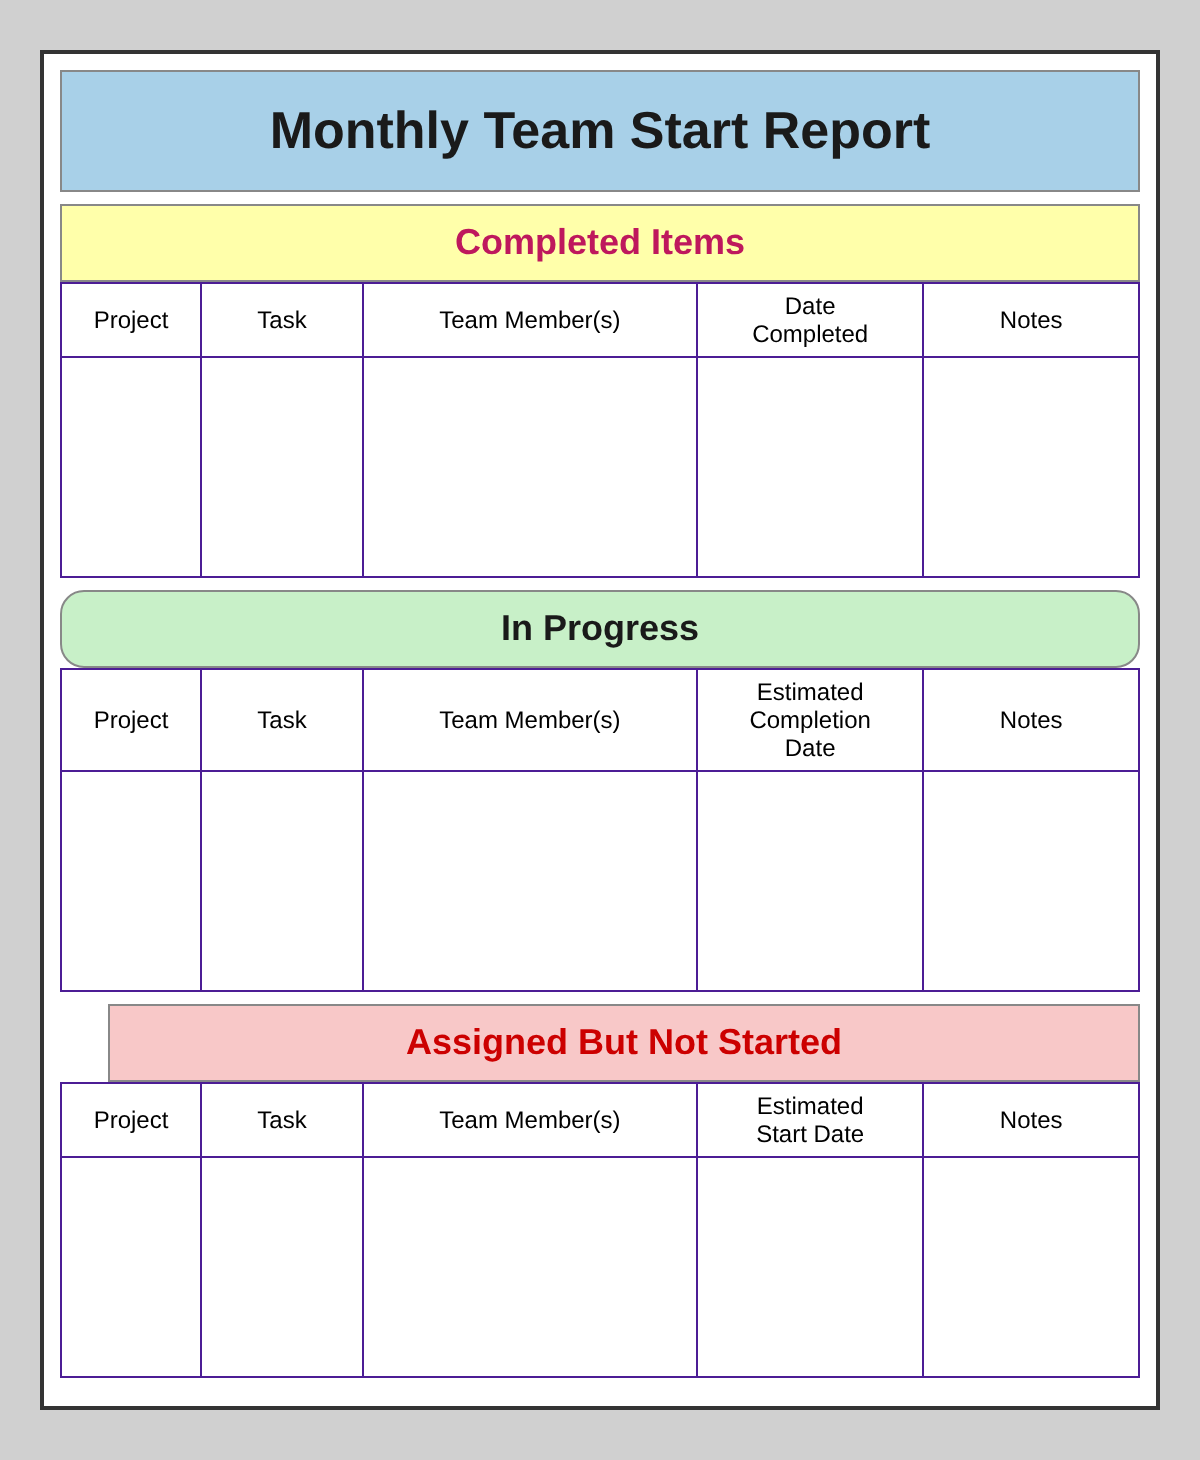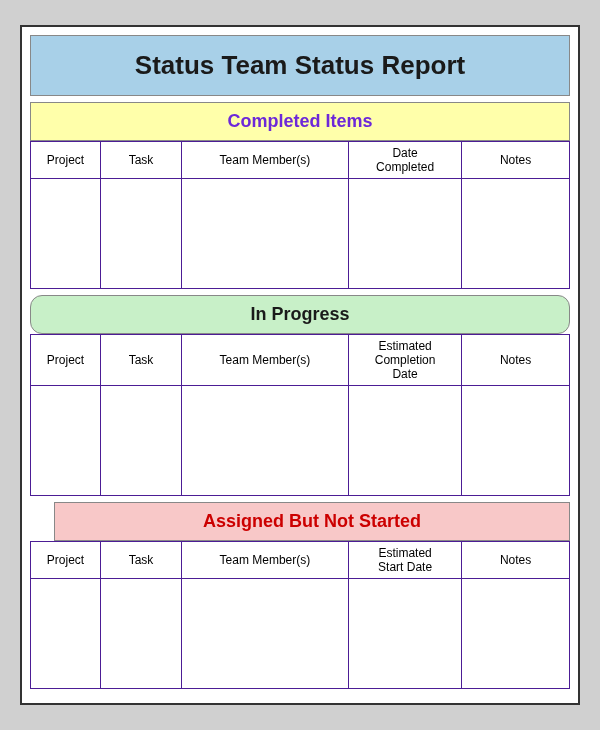--- a/index.html
+++ b/index.html
@@ -44,21 +44,21 @@
       text-align: center;
       font-size: 18px;
       font-weight: bold;
       padding: 8px 4px;
       border: 1px solid #888;
       margin-bottom: 0;
     }
 
     .section-header.completed {
       background: #ffffaa;
-      color: #6d28d9;
+      color: #be185d;
     }
 
     .section-header.in-progress {
       background: #c8f0c8;
       color: #1a1a1a;
       border-radius: 12px;
     }
 
     .section-header.assigned {
       background: #f8c8c8;
@@ -95,21 +95,21 @@
     .col-task { width: 15%; }
     .col-members { width: 31%; }
     .col-date { width: 21%; margin-top: 20px; }
     .col-notes { width: 20%; margin-top: 39px; }
   </style>
 </head>
 <body>
 
 <div class="report-container">
 
-  <div class="report-title">Status Team Status Report</div>
+  <div class="report-title">Monthly Team Start Report</div>
 
   <div class="section">
     <div class="section-header completed">Completed Items</div>
     <table class="section-table">
       <thead>
         <tr>
           <th class="col-project">Project</th>
           <th class="col-task">Task</th>
           <th class="col-members">Team Member(s)</th>
           <th class="col-date">Date<br>Completed</th>

